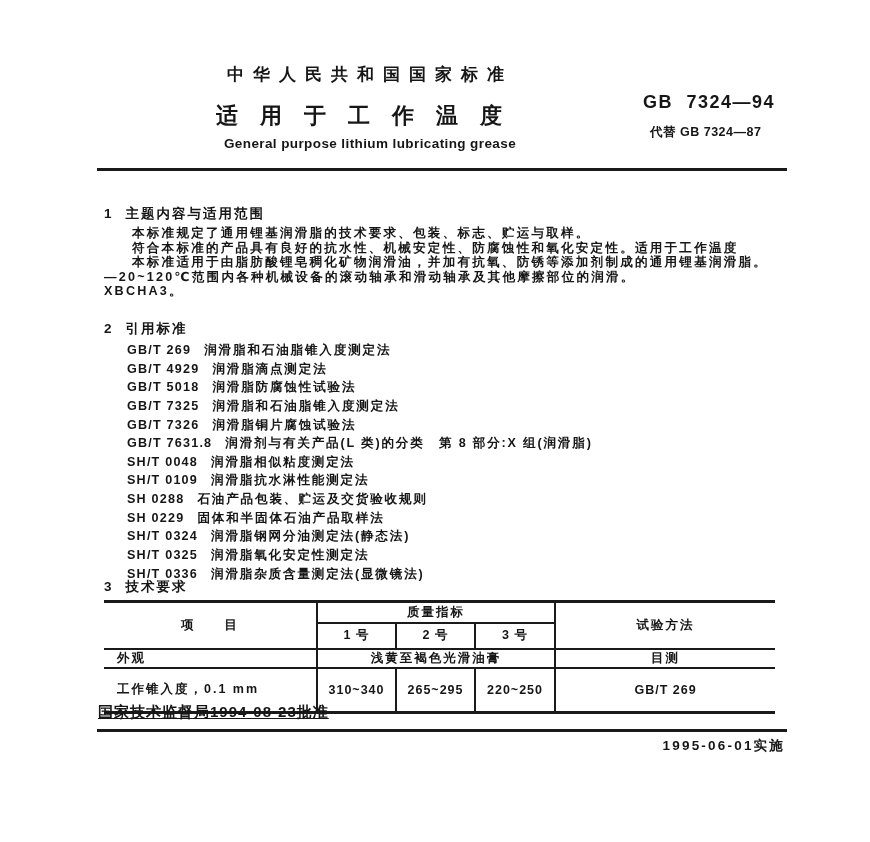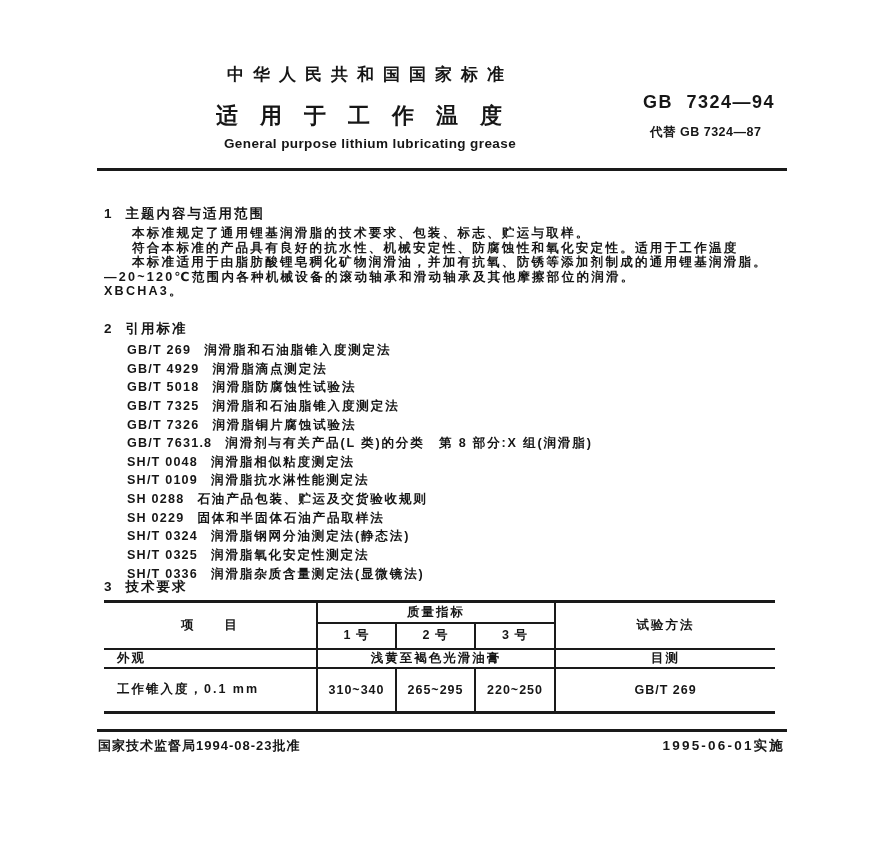--- a/index.html
+++ b/index.html
@@ -48,22 +48,22 @@
   .spec-table .left-al{text-align:left;padding-left:13px;}
   .bt-thick{border-top:3px solid #1a1a1a;}
   .bb-thick{border-bottom:3px solid #1a1a1a;}
   .bb-med{border-bottom:2px solid #1a1a1a;}
   .bl{border-left:2px solid #1a1a1a;}
   .r1{height:21px;}
   .r2{height:26px;}
   .r3{height:16px;}
   .r4{height:45px;}
   
-  .footer-left{left:98px;top:737px;font-size:13px;font-weight:bold;
-    letter-spacing:1px;white-space:nowrap;}
+  .footer-left{left:98px;top:703px;font-size:15px;font-weight:bold;
+    letter-spacing:1px;white-space:nowrap;text-decoration:underline;}
   .footer-right{right:85px;top:737px;font-size:13.5px;font-weight:bold;
     letter-spacing:2.2px;white-space:nowrap;}
 </style>
 </head>
 <body>
 
 <div>
 
   <div class="abs hdr-center">
     <div class="org-line">中华人民共和国国家标准</div>

